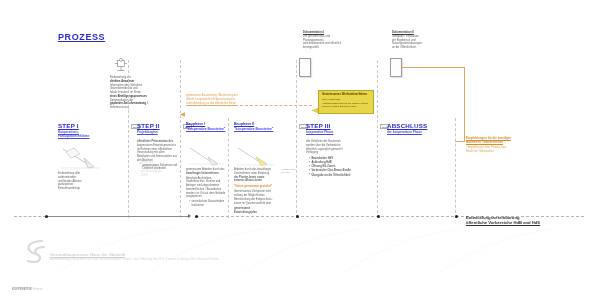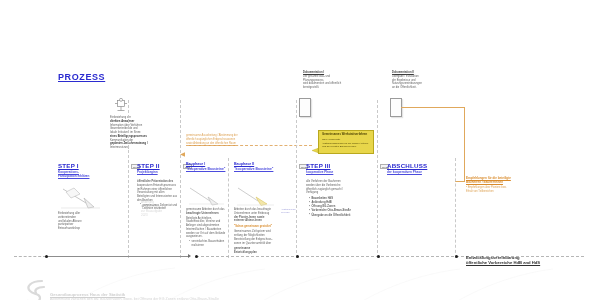--- a/index.html
+++ b/index.html
@@ -3,21 +3,21 @@
 <meta charset="utf-8">
 <style>
   html,body{margin:0;padding:0;}
   body{
     width:600px;height:300px;overflow:hidden;position:relative;
     background:#ffffff;
     font-family:"Liberation Sans","DejaVu Sans",sans-serif;
     color:#3a3a3a;
     -webkit-font-smoothing:antialiased;
   }
-  .canvas{position:absolute;inset:0;margin-top:40px;}
+  .canvas{position:absolute;inset:0;}
   .abs{position:absolute;}
 
   
   .title{
     left:58px;top:32px;
     font-size:9px;font-weight:bold;letter-spacing:.6px;
     color:#2b2bd0;text-decoration:underline;
   }
 
   

